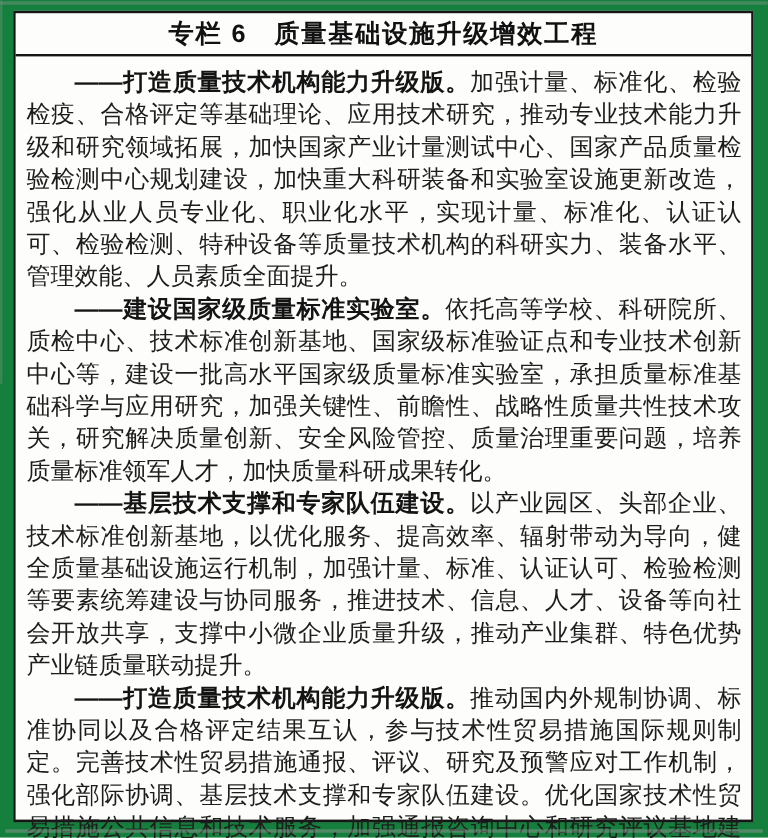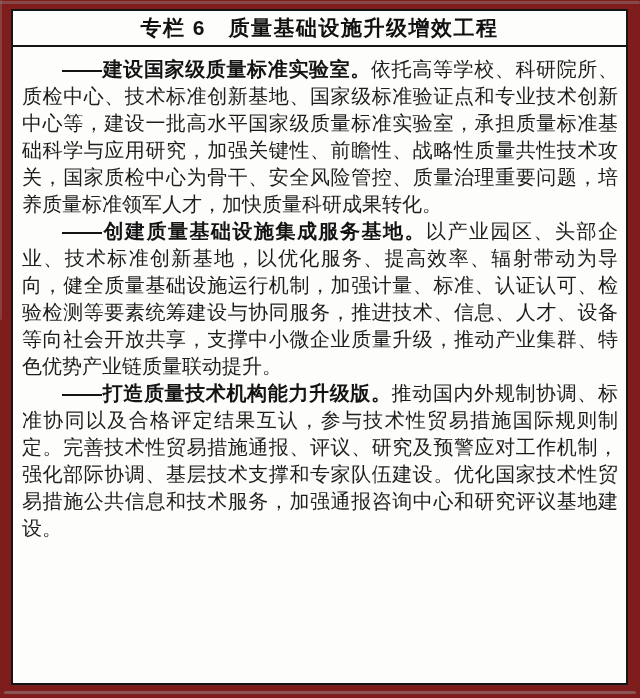--- a/index.html
+++ b/index.html
@@ -8,21 +8,21 @@
     width: 640px;
     height: 698px;
     background: #fdfdfc;
     overflow: hidden;
   }
   .page {
     position: absolute;
     inset: 0;
     width: 640px;
     height: 698px;
-    background: #7f1d1d;
+    background: #15803d;
   }
   
   .artifact {
     position: absolute;
     background: #9a9a9a;
     border-radius: 2px;
     pointer-events: none;
   }
   .artifact-top    { left: 0;   top: 1px;   width: 640px; height: 3px; opacity: .35; }
   .artifact-bottom { left: 4px; top: 691px; width: 632px; height: 3px; opacity: .45; }
@@ -76,24 +76,25 @@
 
 <div class="page">
 
   <div class="artifact artifact-top"></div>
   <div class="artifact artifact-left"></div>
 
   <div class="panel">
     <div class="panel-title">专栏 6　质量基础设施升级增效工程</div>
 
     <div class="panel-body">
+      <p><span class="lead">——打造质量技术机构能力升级版。</span><span>加强计量、标准化、检验检疫、合格评定等基础理论、应用技术研究，推动专业技术能力升级和研究领域拓展，加快国家产业计量测试中心、国家产品质量检验检测中心规划建设，加快重大科研装备和实验室设施更新改造，强化从业人员专业化、职业化水平，实现计量、标准化、认证认可、检验检测、特种设备等质量技术机构的科研实力、装备水平、管理效能、人员素质全面提升。</span></p>
 
-      <p><span class="lead">——建设国家级质量标准实验室。</span><span>依托高等学校、科研院所、质检中心、技术标准创新基地、国家级标准验证点和专业技术创新中心等，建设一批高水平国家级质量标准实验室，承担质量标准基础科学与应用研究，加强关键性、前瞻性、战略性质量共性技术攻关，国家质检中心为骨干、安全风险管控、质量治理重要问题，培养质量标准领军人才，加快质量科研成果转化。</span></p>
+      <p><span class="lead">——建设国家级质量标准实验室。</span><span>依托高等学校、科研院所、质检中心、技术标准创新基地、国家级标准验证点和专业技术创新中心等，建设一批高水平国家级质量标准实验室，承担质量标准基础科学与应用研究，加强关键性、前瞻性、战略性质量共性技术攻关，研究解决质量创新、安全风险管控、质量治理重要问题，培养质量标准领军人才，加快质量科研成果转化。</span></p>
 
-      <p><span class="lead">——创建质量基础设施集成服务基地。</span><span>以产业园区、头部企业、技术标准创新基地，以优化服务、提高效率、辐射带动为导向，健全质量基础设施运行机制，加强计量、标准、认证认可、检验检测等要素统筹建设与协同服务，推进技术、信息、人才、设备等向社会开放共享，支撑中小微企业质量升级，推动产业集群、特色优势产业链质量联动提升。</span></p>
+      <p><span class="lead">——基层技术支撑和专家队伍建设。</span><span>以产业园区、头部企业、技术标准创新基地，以优化服务、提高效率、辐射带动为导向，健全质量基础设施运行机制，加强计量、标准、认证认可、检验检测等要素统筹建设与协同服务，推进技术、信息、人才、设备等向社会开放共享，支撑中小微企业质量升级，推动产业集群、特色优势产业链质量联动提升。</span></p>
 
       <p><span class="lead">——打造质量技术机构能力升级版。</span><span>推动国内外规制协调、标准协同以及合格评定结果互认，参与技术性贸易措施国际规则制定。完善技术性贸易措施通报、评议、研究及预警应对工作机制，强化部际协调、基层技术支撑和专家队伍建设。优化国家技术性贸易措施公共信息和技术服务，加强通报咨询中心和研究评议基地建设。</span></p>
     </div>
   </div>
 
   <div class="artifact artifact-bottom"></div>
 
 </div>
 
 </body></html>

